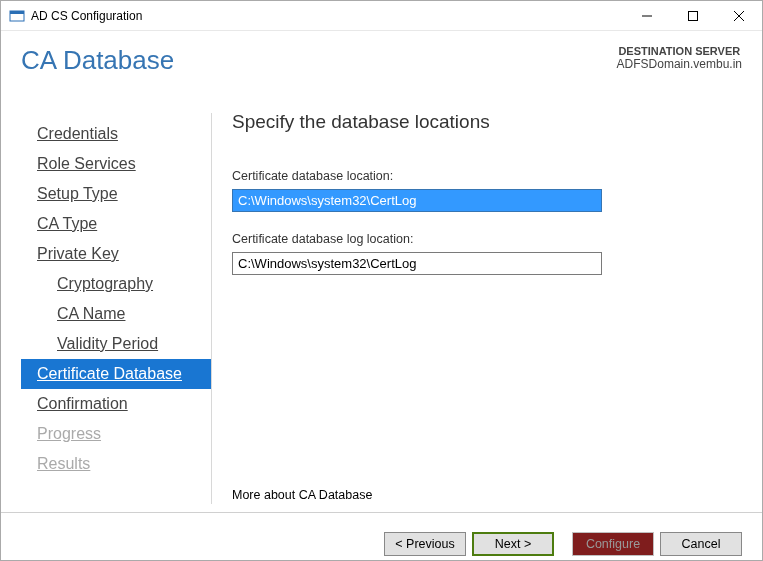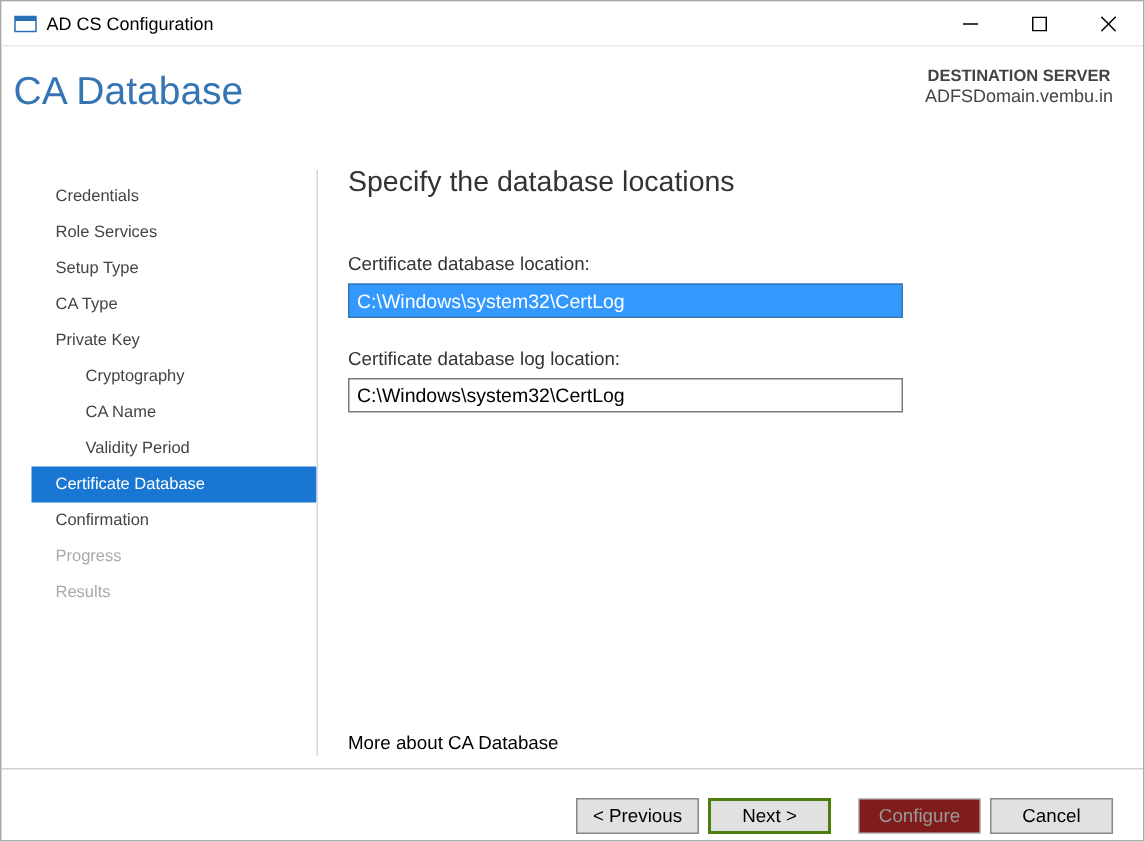--- a/index.html
+++ b/index.html
@@ -6,29 +6,29 @@
     body { background: #fff; width: 763px; height: 561px; overflow: hidden; border: 1px solid #aaa; }
     
     .titlebar { height: 30px; background: #fff; display: flex; align-items: center; border-bottom: 1px solid #e8e8e8; }
     .titlebar-icon { width: 16px; height: 16px; margin-left: 8px; margin-right: 6px; }
     .titlebar-text { font-size: 12px; color: #000; flex: 1; }
     .win-controls { display: flex; height: 100%; }
     .win-btn { width: 46px; height: 30px; display: flex; align-items: center; justify-content: center; font-size: 13px; color: #000; }
     
     .content-area { height: calc(100% - 30px - 48px); padding: 14px 20px 0 20px; display: flex; position: relative; }
     
-    .header-row { position: absolute; top: 14px; left: 8px; right: 20px; display: flex; justify-content: space-between; align-items: flex-start; }
+    .header-row { position: absolute; top: 14px; left: 20px; right: 20px; display: flex; justify-content: space-between; align-items: flex-start; }
     .page-title { font-size: 26px; font-weight: 300; color: #3675b3; }
     .dest-server { text-align: center; margin-left: 25px; }
     .dest-label { font-size: 11px; font-weight: 700; color: #444; }
     .dest-name { font-size: 12px; color: #444; }
     
     .main-row { display: flex; width: 100%; margin-top: 74px; }
     .sidebar { width: 190px; flex-shrink: 0; }
-    .nav-item { padding: 6px 0 6px 16px; font-size: 11px; color: #444; cursor: pointer; }
+    .nav-item { padding: 6px 0 6px 16px; font-size: 16px; color: #444; cursor: pointer; text-decoration: underline; }
     .nav-item.sub { padding-left: 36px; }
     .nav-item.current { background: #1976d2; color: #fff; }
     .nav-item.disabled { color: #aaa; cursor: default; }
     
     .divider { width: 1px; background: #d8d8d8; align-self: stretch; margin-bottom: 8px; margin-top: -6px; }
     
     .panel { flex: 1; padding-left: 20px; display: flex; flex-direction: column; position: relative; }
     .panel-heading { font-size: 19px; font-weight: 300; color: #333; margin-top: -8px; margin-bottom: 36px; }
     .field-label { font-size: 12.5px; color: #333; margin-bottom: 6px; }
     .text-input { width: 370px; padding: 3px 5px; font-size: 13px; border: 1px solid #7a7a7a; font-family: inherit; margin-bottom: 20px; }

